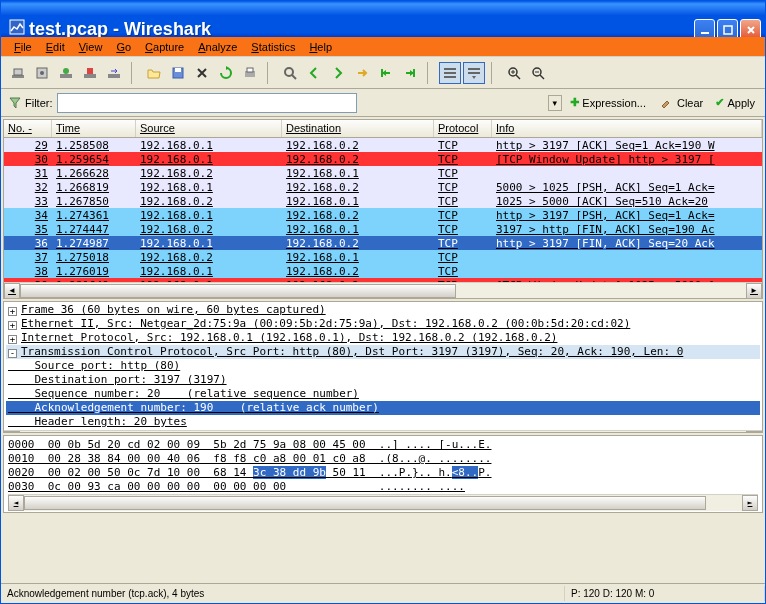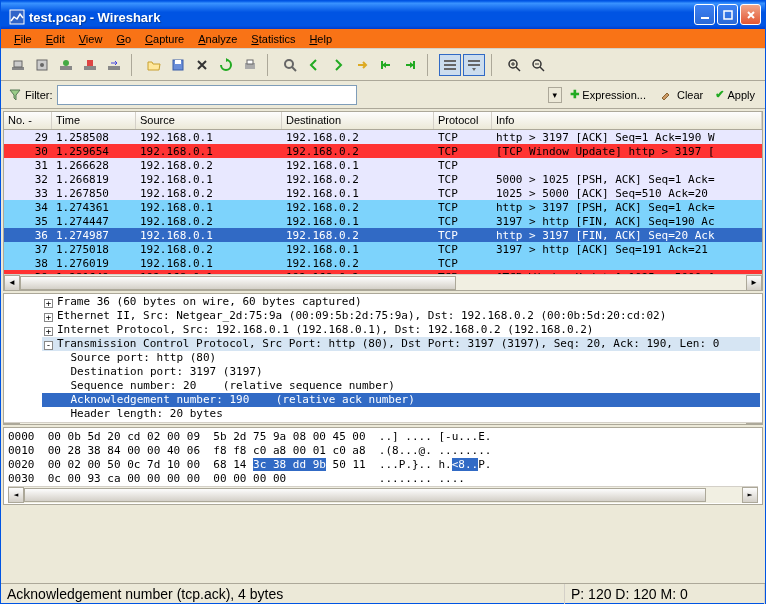--- a/index.html
+++ b/index.html
@@ -1,58 +1,58 @@
 <!DOCTYPE html>
 <html><head>
 <meta charset="utf-8">
 <style>
 * { margin:0; padding:0; box-sizing:border-box; }
 body { font-family:Tahoma,Arial,sans-serif; font-size:11px; background:#ECE9D8; width:766px; height:604px; overflow:hidden; position:relative; }
 .window { width:766px; height:604px; border:1px solid #0054E3; background:#ECE9D8; display:flex; flex-direction:column; }
-.titlebar { height:28px; background:linear-gradient(to bottom,#0058E6 0%,#3A93FF 8%,#0054E3 40%,#0054E3 88%,#003DCE 100%); display:flex; align-items:flex-end; padding:4px 4px; color:#fff; font-weight:bold; font-size:13px; }
+.titlebar { height:28px; background:linear-gradient(to bottom,#0058E6 0%,#3A93FF 8%,#0054E3 40%,#0054E3 88%,#003DCE 100%); display:flex; align-items:flex-start; padding:18px 4px; color:#fff; font-weight:bold; font-size:18px; }
 .titlebar .app-icon { width:16px; height:16px; margin:0 4px; }
 .titlebar .title { flex:1; text-shadow:1px 1px 1px rgba(0,0,0,0.3); }
 .titlebar .win-btns { display:flex; gap:2px; }
 .titlebar .win-btn { width:21px; height:21px; border-radius:3px; border:1px solid #fff; display:flex; align-items:center; justify-content:center; font-weight:bold; font-size:12px; color:#fff; cursor:pointer; }
 .win-min,.win-max { background:linear-gradient(to bottom,#3C81F3,#2B69D6); }
 .win-close { background:linear-gradient(to bottom,#F1A689,#E25633); }
 .menubar { height:20px; background:#f97316; display:flex; align-items:center; padding:2px 6px; font-size:11px; border-bottom:1px solid #d4d0c8; }
 .menubar span { padding:2px 7px; cursor:pointer; }
 .menubar span u { text-decoration:underline; }
 .toolbar { height:32px; background:#ECE9D8; display:flex; align-items:center; padding:2px 6px; border-bottom:1px solid #aca899; gap:2px; }
 .tb-btn { width:22px; height:22px; border:1px solid transparent; display:flex; align-items:center; justify-content:center; cursor:pointer; }
 .tb-sep { width:6px; height:22px; border-left:1px solid #aca899; margin:0 4px; }
 .filterbar { height:28px; background:#ECE9D8; display:flex; align-items:center; padding:2px 6px; border-bottom:1px solid #aca899; gap:4px; }
 .filter-label { display:flex; align-items:center; gap:2px; }
 .filter-input { flex:0 0 300px; height:20px; border:1px solid #7F9DB9; background:#fff; padding:0 4px; }
 .filter-btn { display:flex; align-items:center; gap:3px; padding:2px 4px; cursor:pointer; }
-.panes { flex:1; display:flex; flex-direction:column; overflow:hidden; }
+.panes { flex:1; display:flex; flex-direction:column; overflow:hidden;text-decoration:underline; }
 .packet-list { height:180px; background:#fff; border:1px solid #aca899; margin:2px; display:flex; flex-direction:column; overflow:hidden; }
 .plist-header { display:flex; background:#ECE9D8; border-bottom:1px solid #aca899; height:18px; font-size:11px; }
 .plist-header div { padding:2px 4px; border-right:1px solid #d4d0c8; background:linear-gradient(#FDFDFD,#ECE9D8); white-space:nowrap; overflow:hidden; cursor:pointer; }
 .col-no{width:48px} .col-time{width:84px} .col-src{width:146px} .col-dst{width:152px} .col-proto{width:58px} .col-info{flex:1}
 .plist-body { flex:1; overflow:hidden; font-family:"Lucida Console",monospace; font-size:11px; }
 .prow { display:flex; height:14px; white-space:nowrap;align-items:flex-end; }
 .prow div { padding:0 4px; overflow:hidden; }
 .prow.lav { background:#E8E8FF; } .prow.grn { background:#7dd3fc; } .prow.red { background:#FF3333; }
 .prow.sel { background:#316AC5; color:#fff; }
 .scroll-h { height:16px; background:#ECE9D8; border-top:1px solid #d4d0c8; display:flex; align-items:center; }
 .scroll-h .sb-l,.scroll-h .sb-r { width:16px; height:16px; background:linear-gradient(#fdfdfd,#d4d0c8); border:1px solid #aca899; display:flex; align-items:center; justify-content:center; font-size:8px; cursor:pointer; }
 .scroll-h .track { flex:1; height:16px; background:#F1EFE2; position:relative; }
 .scroll-h .thumb { position:absolute; left:0; width:60%; height:14px; top:1px; background:linear-gradient(#fdfdfd,#d4d0c8); border:1px solid #aca899; cursor:pointer; }
 .packet-details { height:132px; background:#fff; border:1px solid #aca899; margin:0 2px; font-family:"Lucida Console",monospace; font-size:11px; overflow:hidden; display:flex; flex-direction:column; }
-.det-body{flex:1; padding:1px 2px;margin-left:36px;}
+.det-body{flex:1; padding:1px 2px;}
 .det-line { white-space:pre; height:14px; padding:0 2px; }
 .det-line.sel { background:#316AC5; color:#fff; }
 .expander { width:9px; height:9px; border:1px solid #888; display:inline-flex; align-items:center; justify-content:center; font-size:9px; line-height:7px; margin-right:4px; background:#fff; color:#000; position:relative; top:1px; cursor:pointer; }
 .packet-bytes { height:78px; background:#fff; border:1px solid #aca899; margin:2px; font-family:"Lucida Console",monospace; font-size:11px; padding:2px 4px; overflow:hidden; display:flex; flex-direction:column; }
 .bytes-body{flex:1;}
 .bytes-line { white-space:pre; height:14px; }
 .hexsel { background:#316AC5; color:#fff; }
-.statusbar { height:20px; background:#ECE9D8; border-top:1px solid #aca899; display:flex; align-items:center; font-size:14px; }
+.statusbar { height:20px; background:#ECE9D8; border-top:1px solid #aca899; display:flex; align-items:center; font-size:10px; }
 .statusbar .cell { padding:2px 6px; border-right:1px solid #d4d0c8; }
 .statusbar .cell:first-child { flex:1; }
 svg { display:block; }
 .svg-wrap{ width:16px; height:16px; display:flex; align-items:center; justify-content:center; }
 </style>
 </head>
 <body>
 
 <div class="window">
   <div class="titlebar">
@@ -322,21 +322,20 @@
             <div class="col-dst">192.168.0.2</div>
             <div class="col-proto">TCP</div>
             <div class="col-info">http &gt; 3197  [FIN, ACK] Seq=20 Ack</div>
           </div>
           <div class="prow grn">
             <div class="col-no" style="text-align:right">37</div>
             <div class="col-time">1.275018</div>
             <div class="col-src">192.168.0.2</div>
             <div class="col-dst">192.168.0.1</div>
             <div class="col-proto">TCP</div>
-            <div class="col-info">3197 &gt; http  [ACK] Seq=191 Ack=21</div>
           </div>
           <div class="prow grn">
             <div class="col-no" style="text-align:right">38</div>
             <div class="col-time">1.276019</div>
             <div class="col-src">192.168.0.1</div>
             <div class="col-dst">192.168.0.2</div>
             <div class="col-proto">TCP</div>
           </div>
           <div class="prow red">
             <div class="col-no" style="text-align:right">39</div>

